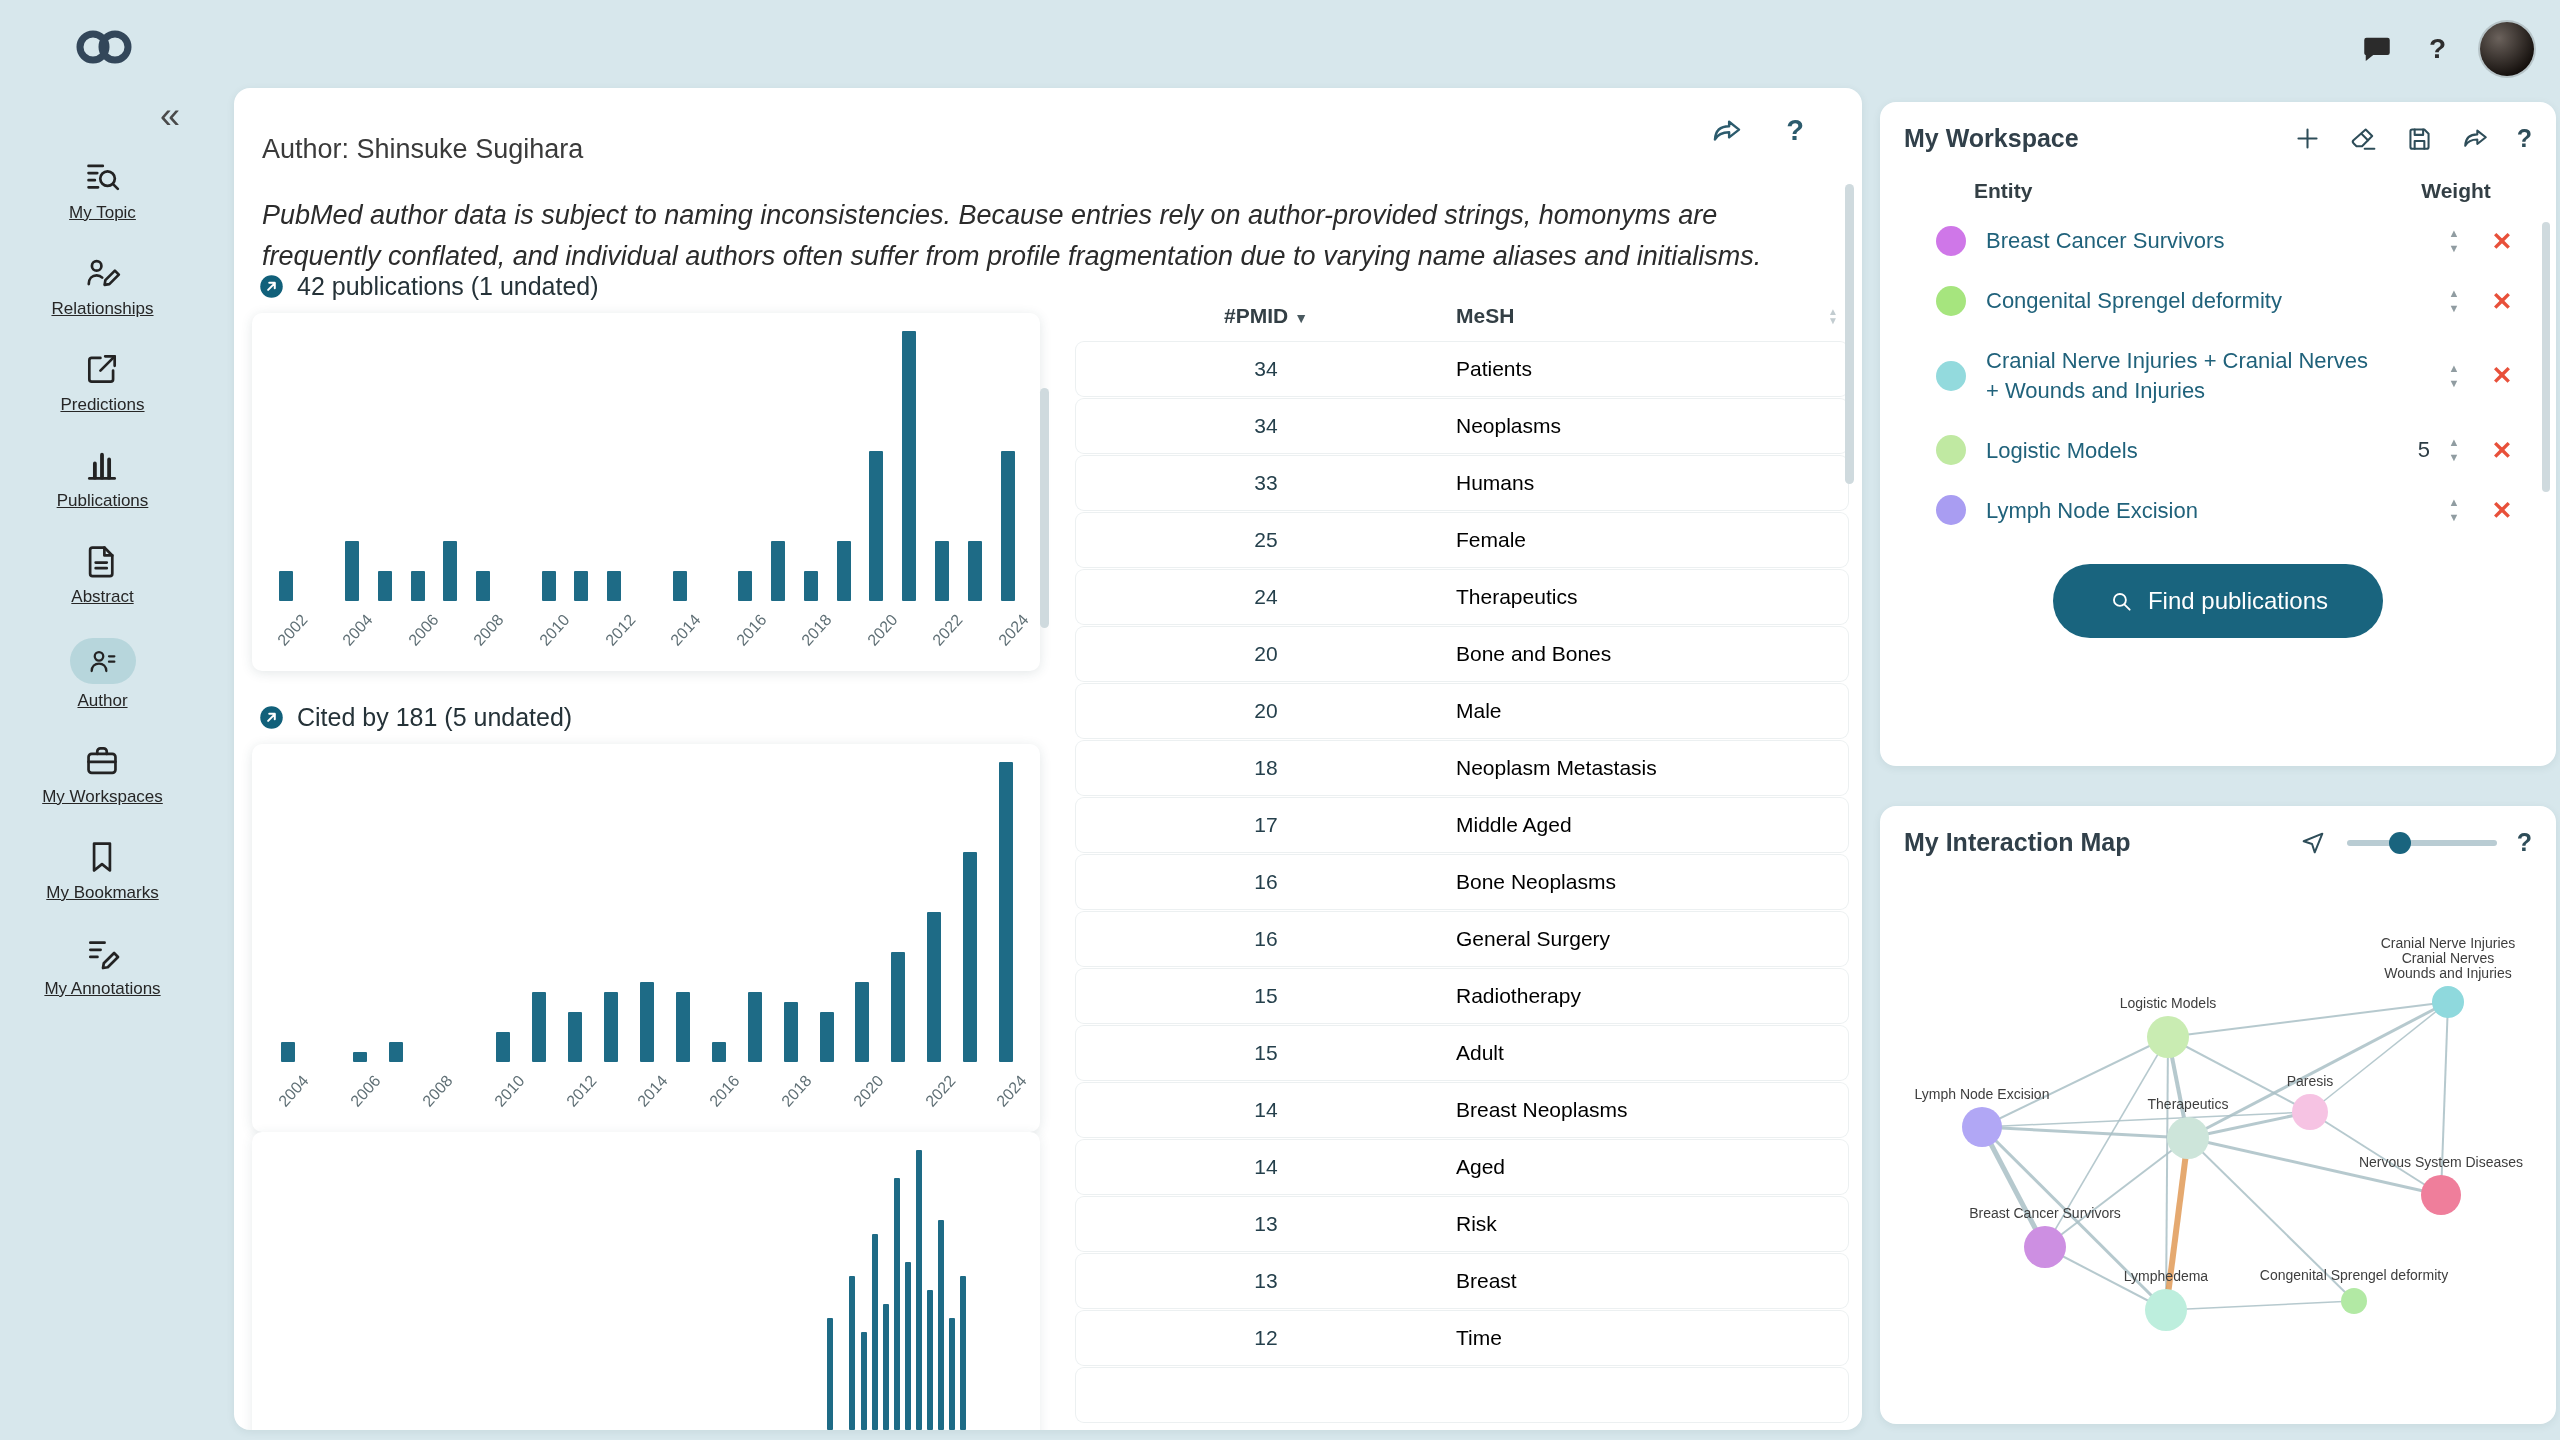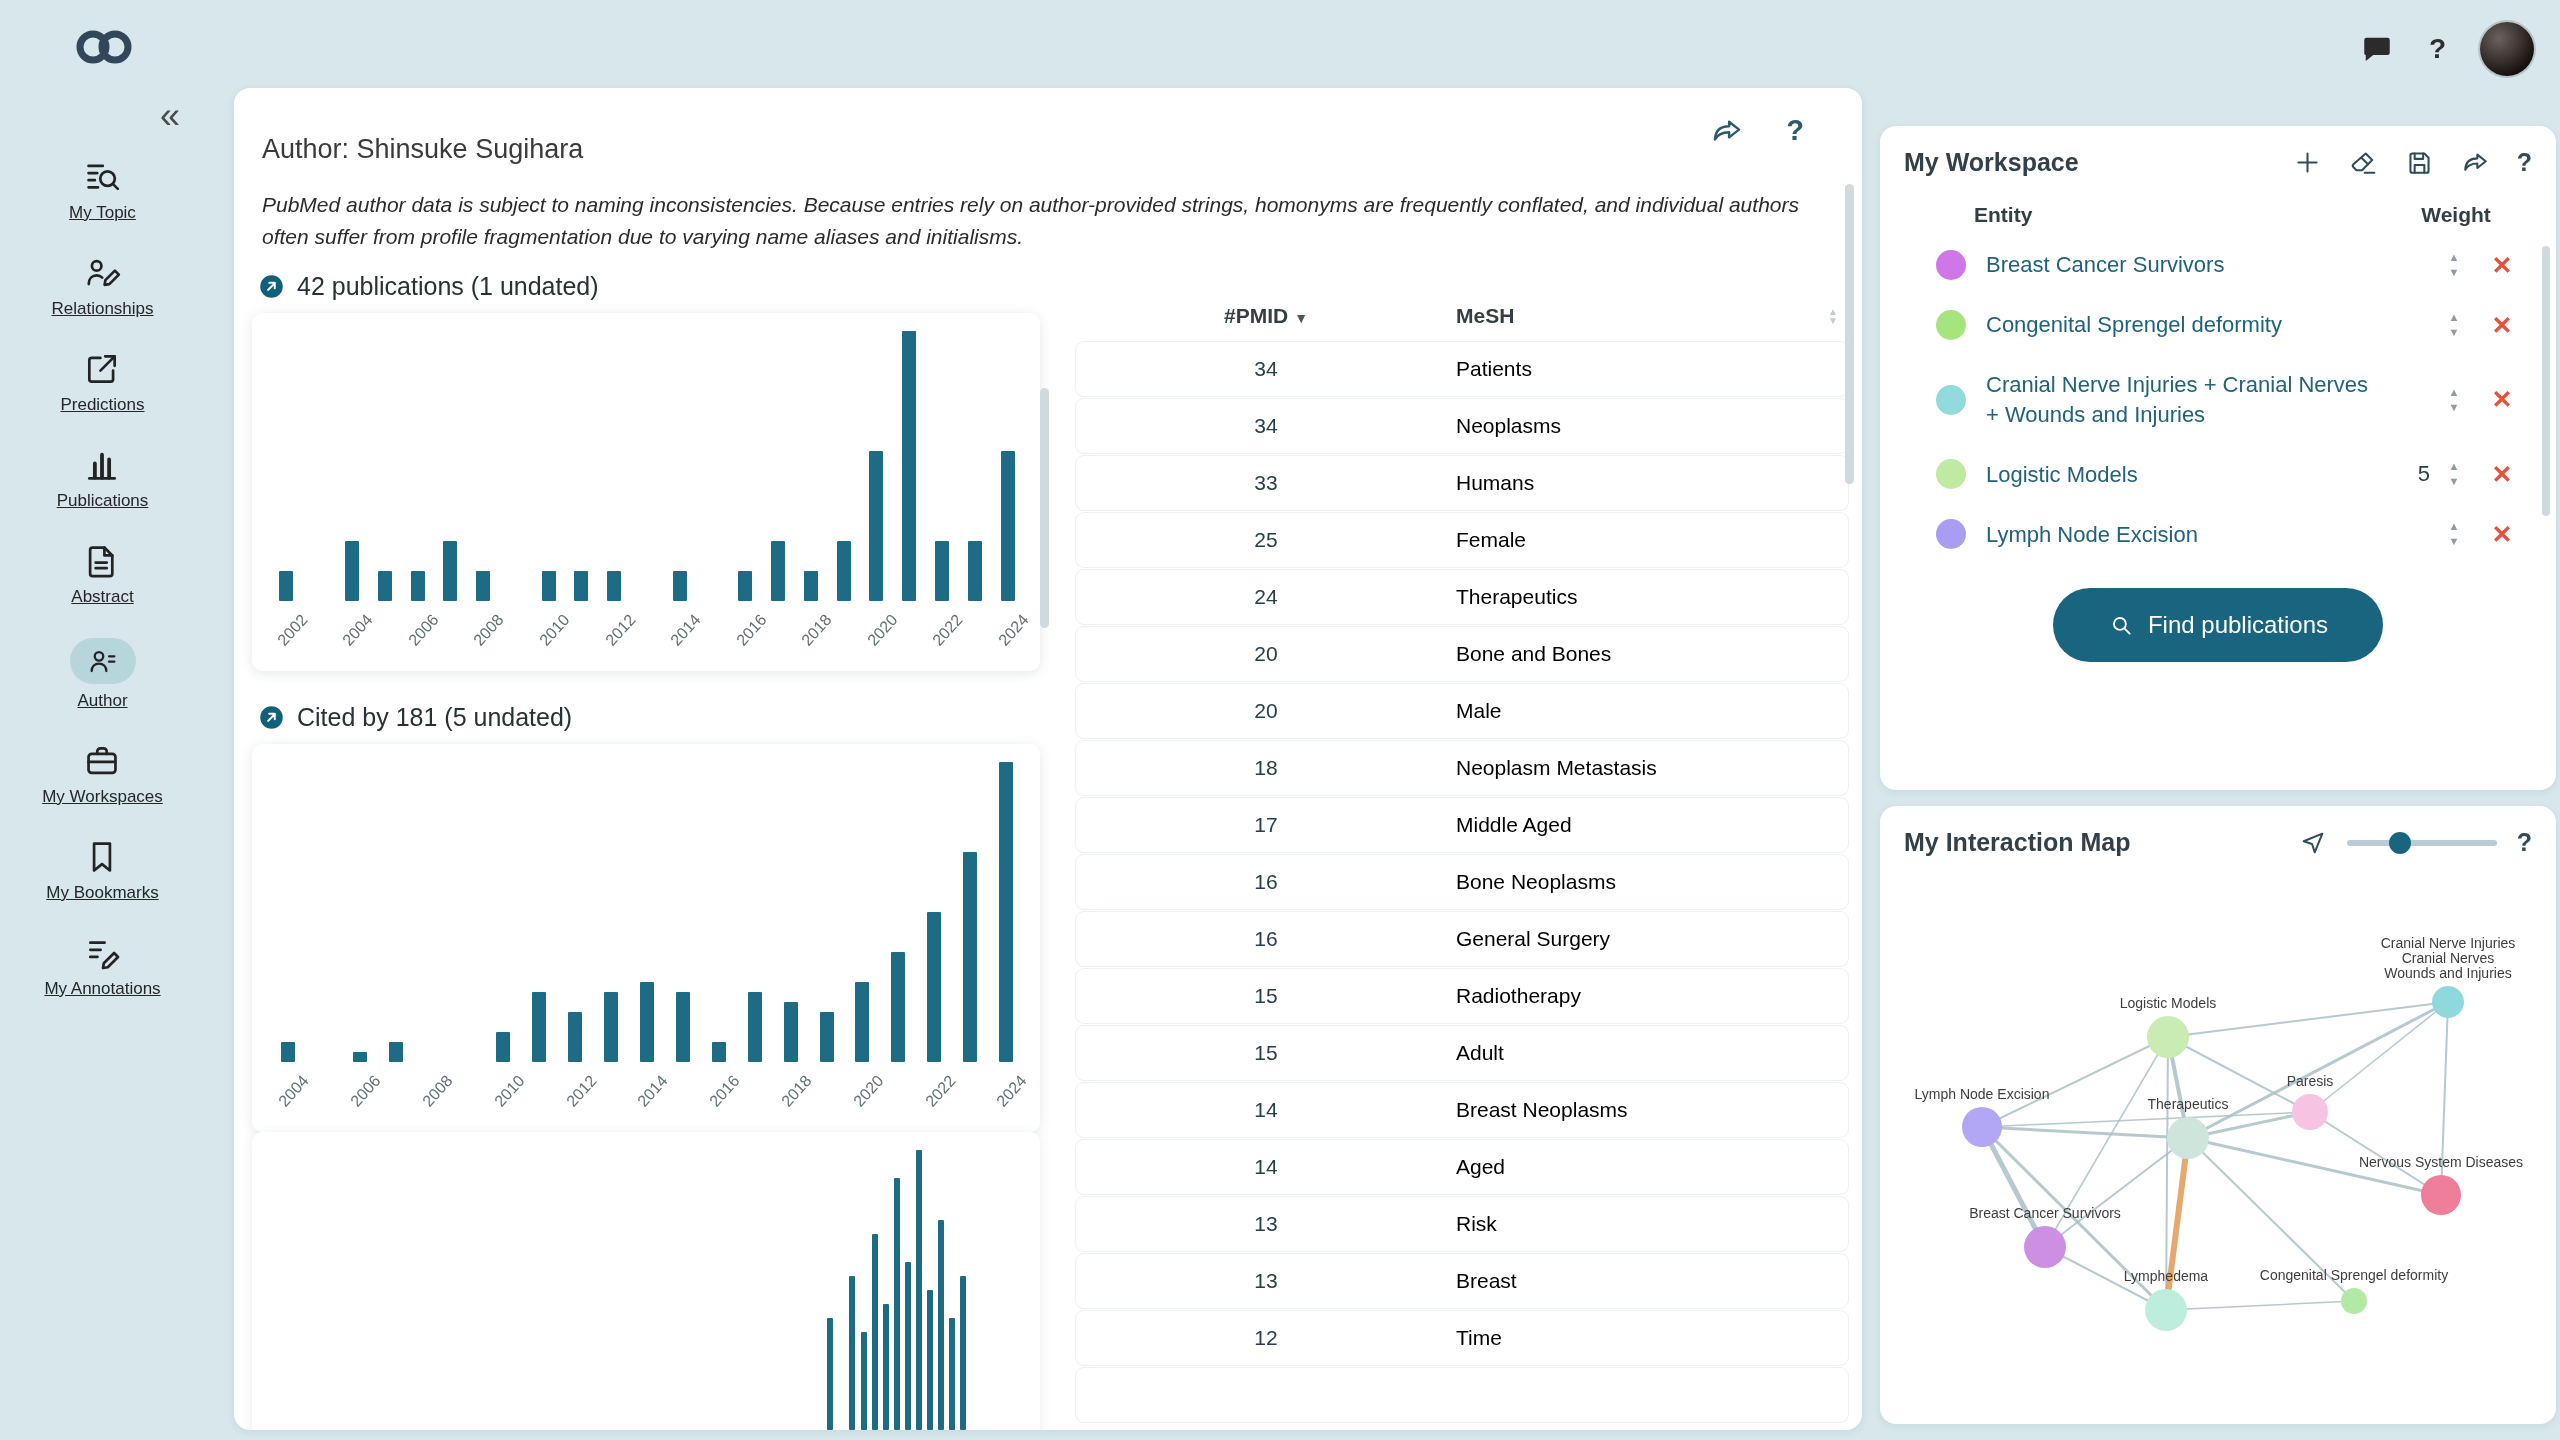--- a/index.html
+++ b/index.html
@@ -22,21 +22,21 @@
   .nav-label{font-size:17px;color:#262626;white-space:nowrap;text-decoration:underline;}
 
   .ic svg{width:100%;height:100%;fill:none;stroke:currentColor;stroke-width:1.7;stroke-linecap:round;stroke-linejoin:round;display:block;}
 
   
   .card{background:#fff;border-radius:16px;box-shadow:0 2px 8px rgba(30,60,70,.08);}
   .main-card{position:absolute;left:234px;top:88px;width:1628px;height:1342px;overflow:hidden;}
   .mc-title{position:absolute;left:28px;top:28px;font-size:27px;color:#3a3a3a;font-weight:500;}
   .mc-share{position:absolute;right:118px;top:26px;width:34px;height:34px;color:#2c5b6d;cursor:pointer;}
   .mc-help{position:absolute;right:58px;top:26px;font-size:29px;color:#2c5b6d;font-weight:700;cursor:pointer;}
-  .mc-disclaimer{position:absolute;left:28px;top:80px;width:1548px;font-style:italic;font-size:21px;line-height:1.5;color:#2b2b2b;}
+  .mc-disclaimer{position:absolute;left:28px;top:80px;width:1548px;font-style:italic;font-size:27px;line-height:1.5;color:#2b2b2b;}
 
   .charts-col{position:absolute;left:18px;top:170px;width:788px;}
   .sec-head{display:flex;align-items:center;gap:12px;margin:14px 0 12px 6px;font-size:25px;font-weight:500;color:#253238;}
   .sec-head .lc{width:27px;height:27px;flex:0 0 auto;}
   .chart-card{background:#fff;border-radius:10px;box-shadow:0 2px 12px rgba(40,70,80,.13);padding:18px 16px 70px 18px;}
   .chart-card.noxlab{padding-bottom:28px;box-shadow:0 2px 12px rgba(40,70,80,.10);}
   .plot{display:flex;align-items:flex-end;height:270px;}
   .plot.tall{height:300px;}
   .plot.refs{height:280px;}
   .slot{flex:1 1 0;position:relative;height:100%;display:flex;align-items:flex-end;justify-content:center;}
@@ -58,21 +58,21 @@
   .mesh-row{display:flex;align-items:center;height:54px;background:#fff;border-radius:8px;box-shadow:0 0 0 1px rgba(147,170,178,.18);margin-bottom:3px;cursor:pointer;}
   .mesh-c1{width:380px;text-align:center;font-size:21px;color:#25404c;}
   .mesh-c2{flex:1;font-size:21px;color:#000000;}
 
   .sb{position:absolute;background:#cfdade;border-radius:5px;cursor:pointer;}
   .sb-mid{left:806px;top:300px;width:9px;height:240px;}
   .sb-right{right:8px;top:96px;width:9px;height:300px;}
   .sb-ws{right:6px;top:120px;width:8px;height:270px;}
 
   
-  .ws-card{position:absolute;left:1880px;top:102px;width:676px;height:664px;padding:22px 24px;overflow:hidden;margin-top:24px;}
+  .ws-card{position:absolute;left:1880px;top:102px;width:676px;height:664px;padding:22px 24px;overflow:hidden;}
   .ws-head{display:flex;align-items:center;}
   .ws-title{font-size:25px;font-weight:600;color:#31404a;}
   .ws-icons{margin-left:auto;display:flex;align-items:center;gap:27px;color:#2e4d59;}
   .ws-icons .ic{width:29px;height:29px;cursor:pointer;}
   .ws-icons .hq{font-size:25px;font-weight:700;cursor:pointer;}
   .ws-cols{display:grid;grid-template-columns:70px 1fr 152px;margin-top:26px;font-size:21px;font-weight:700;color:#333f45;}
   .ws-cols .c2{text-align:left;}
   .ws-cols .c3{text-align:center;}
   .ws-rows{margin-top:8px;}
   .ws-row{display:grid;grid-template-columns:70px 1fr 56px 40px 56px;align-items:center;padding:15px 2px 15px 12px;}

